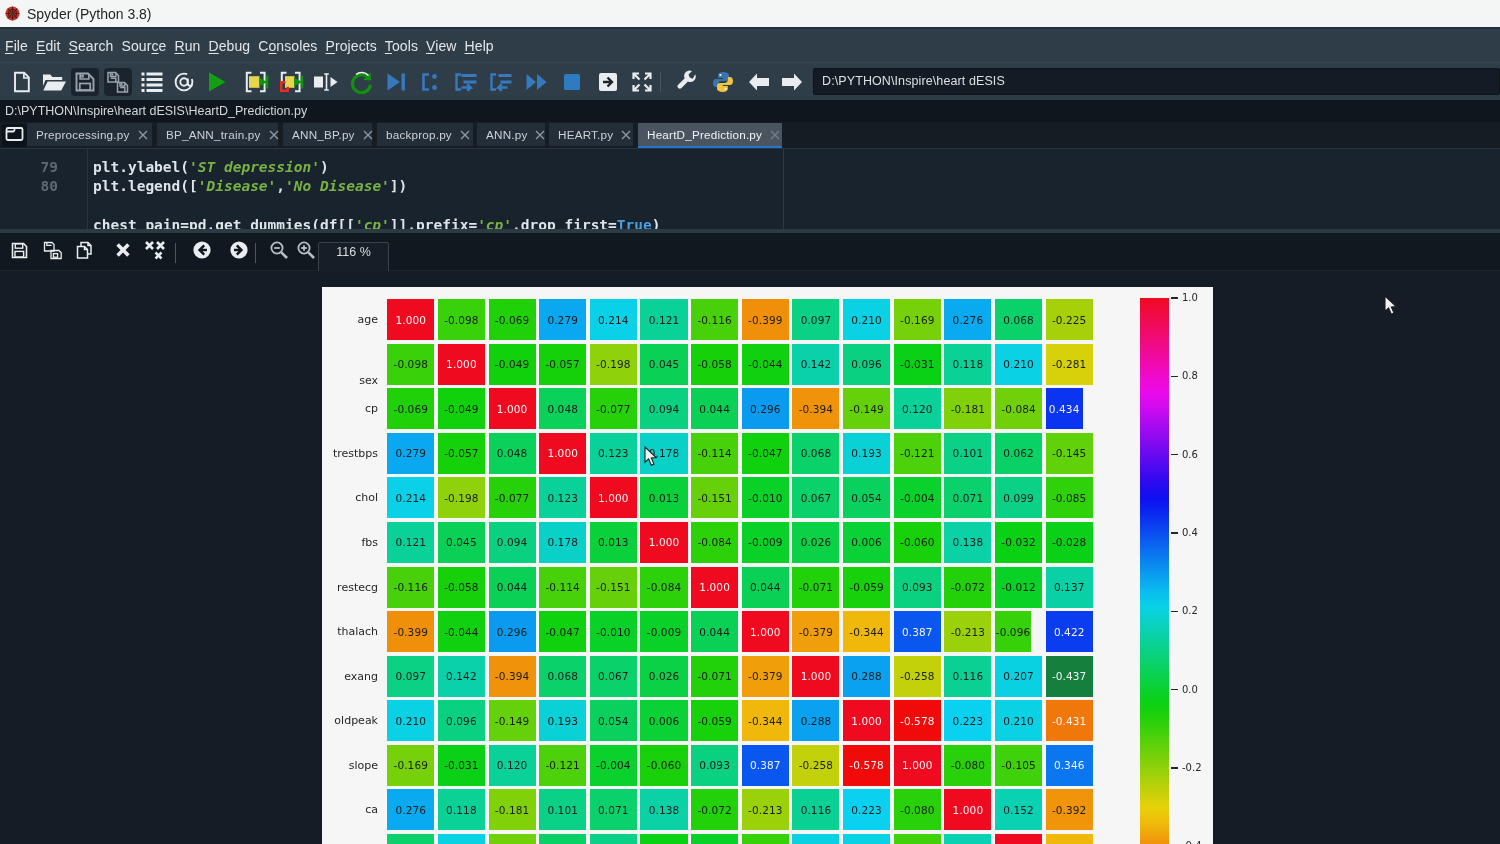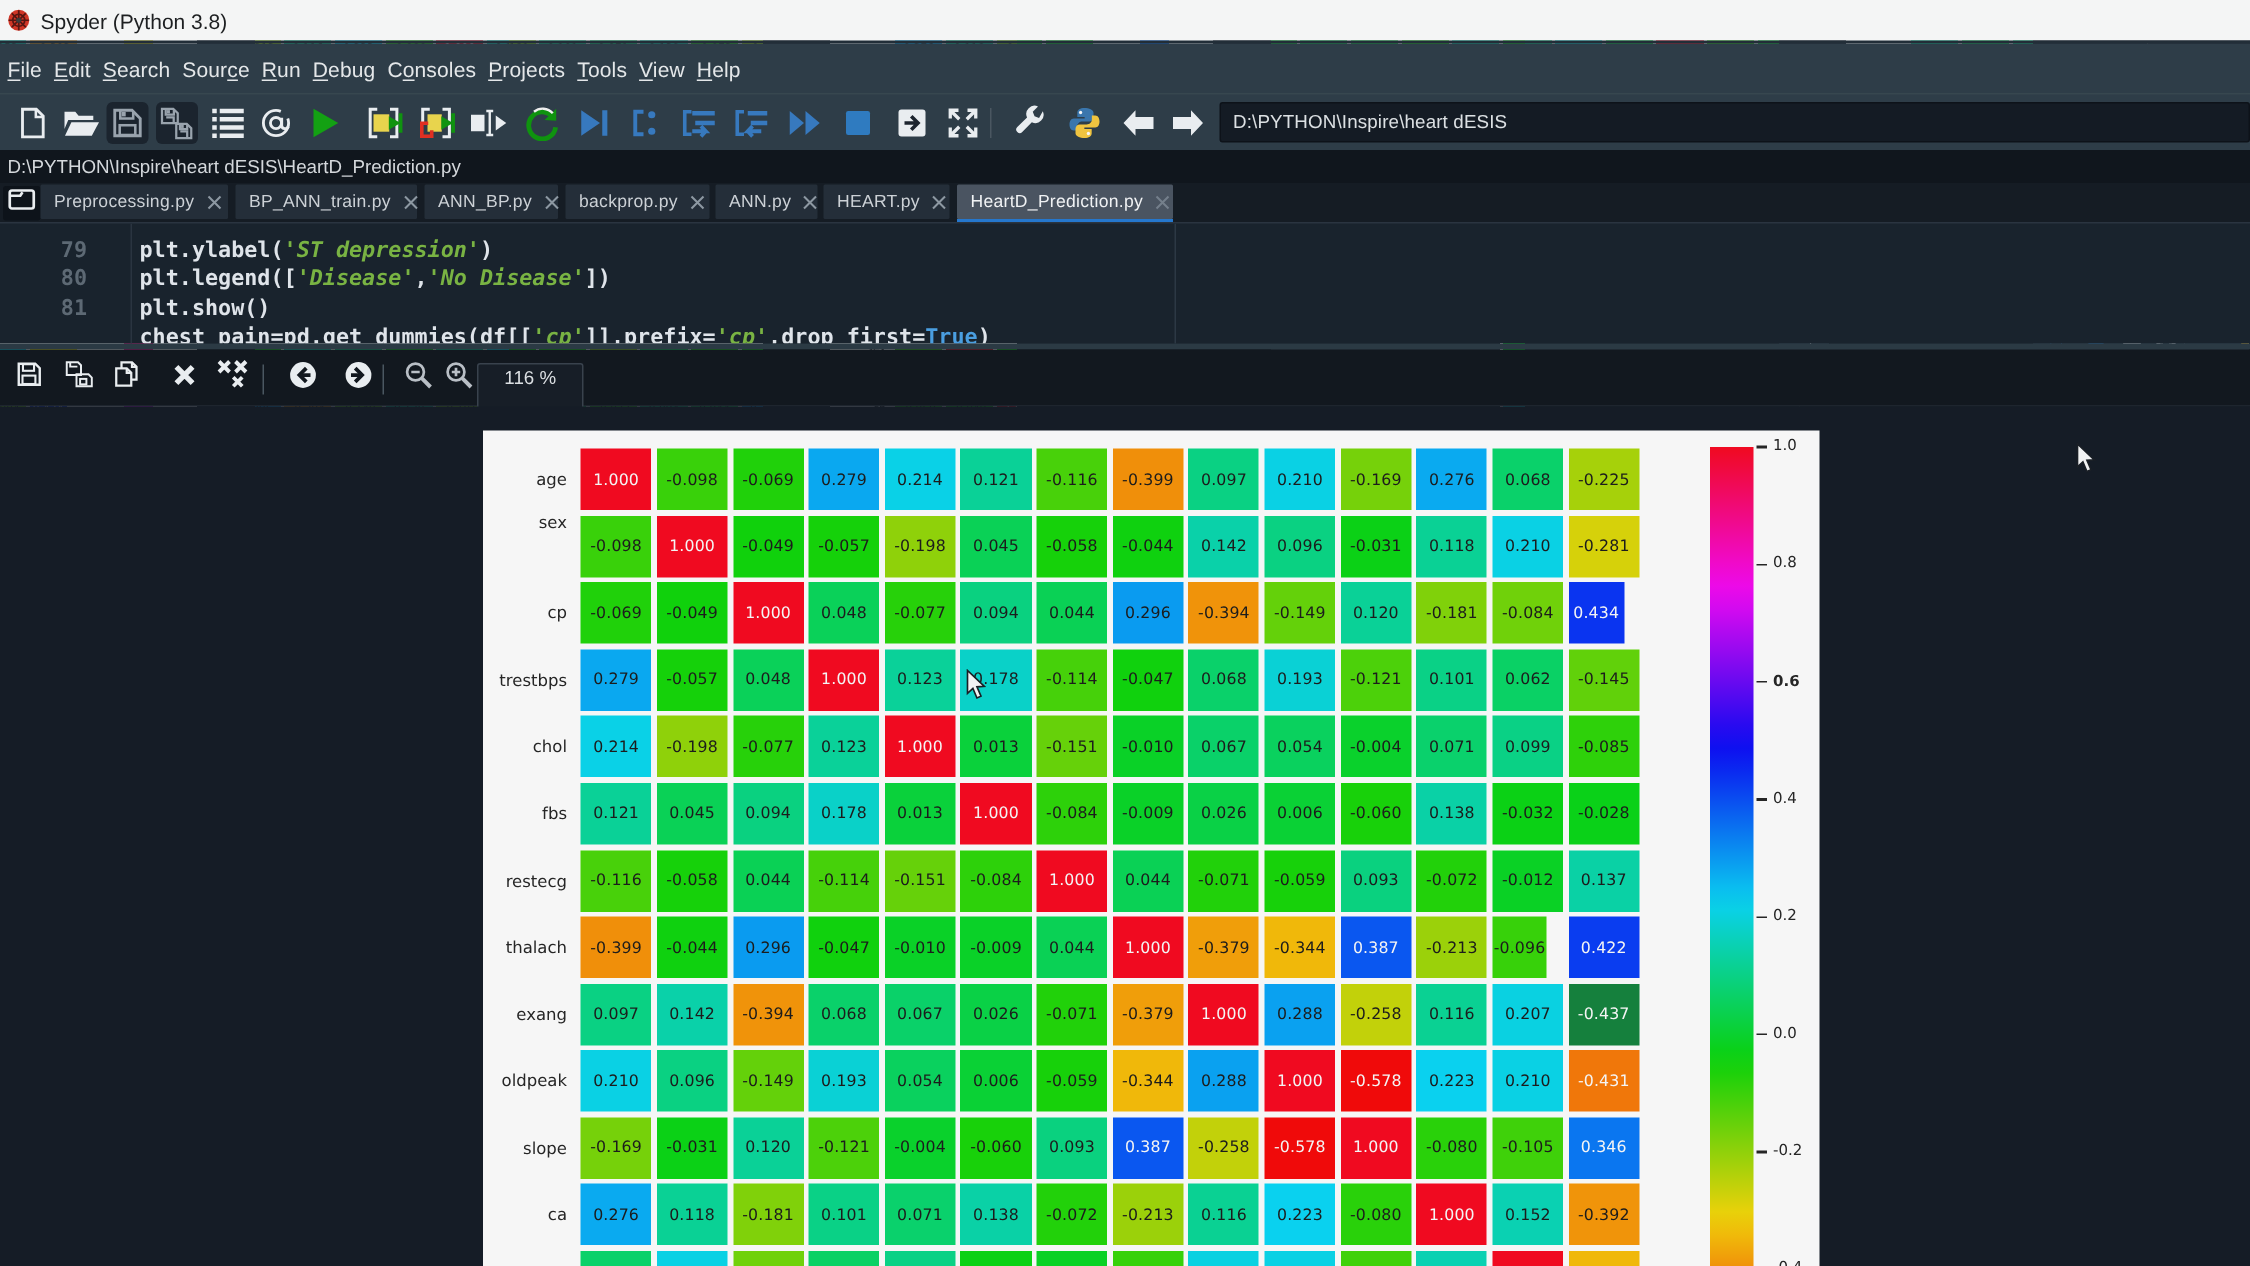--- a/index.html
+++ b/index.html
@@ -385,21 +385,20 @@
         </svg>
       </span>
     </div>
   </div>
 
 <div id="editor" class="abs">
   <div id="gutter-sep"></div>
   <div id="col-guide"></div>
 <div class="code-line" style="top: 9px;"><span class="lineno">79</span><span class="code-text"><span class="">plt.ylabel(</span><span class="tok-str">'ST depression'</span><span class="">)</span></span></div>
     <div class="code-line" style="top: 28.4px;"><span class="lineno">80</span><span class="code-text"><span class="">plt.legend([</span><span class="tok-str">'Disease'</span><span class="">,</span><span class="tok-str">'No Disease'</span><span class="">])</span></span></div>
-    <div class="code-line" style="top: 47.8px;"><span class="lineno">81</span><span class="code-text"><span class="">plt.show()</span></span></div>
     <div class="code-line" style="top: 67.2px;"><span class="lineno"></span><span class="code-text"><span class="">chest_pain=pd.get_dummies(df[[</span><span class="tok-str">'cp'</span><span class="">]],prefix=</span><span class="tok-str">'cp'</span><span class="">,drop_first=</span><span class="tok-kw">True</span><span class="">)</span></span></div>
   </div>
 
 <div id="splitter" class="abs"></div>
 
 <div id="plots-toolbar" class="abs">
   <div id="zoom-box">116 %</div>
 <div class="pbtn" style="left: 7px;">
       <span><svg width="19" height="19" viewBox="0 0 19 19">
           <path d="M2.5 2.5h11l3 3v11h-14z" fill="none" stroke="#e9edf0" stroke-width="1.6"></path>
@@ -483,21 +482,21 @@
       <div class="hm-cell" style="left: 267.8px; top: 12.2px; width: 47.1px; height: 41px; background: rgb(10, 209, 231); color: rgb(28, 28, 28);">0.214</div>
       <div class="hm-cell" style="left: 318.45px; top: 12.2px; width: 47.1px; height: 41px; background: rgb(10, 209, 151); color: rgb(28, 28, 28);">0.121</div>
       <div class="hm-cell" style="left: 369.1px; top: 12.2px; width: 47.1px; height: 41px; background: rgb(72, 209, 10); color: rgb(28, 28, 28);">-0.116</div>
       <div class="hm-cell" style="left: 419.75px; top: 12.2px; width: 47.1px; height: 41px; background: rgb(240, 143, 10); color: rgb(28, 28, 28);">-0.399</div>
       <div class="hm-cell" style="left: 470.4px; top: 12.2px; width: 47.1px; height: 41px; background: rgb(10, 209, 131); color: rgb(28, 28, 28);">0.097</div>
       <div class="hm-cell" style="left: 521.05px; top: 12.2px; width: 47.1px; height: 41px; background: rgb(10, 209, 228); color: rgb(28, 28, 28);">0.210</div>
       <div class="hm-cell" style="left: 571.7px; top: 12.2px; width: 47.1px; height: 41px; background: rgb(118, 209, 10); color: rgb(28, 28, 28);">-0.169</div>
       <div class="hm-cell" style="left: 622.35px; top: 12.2px; width: 47.1px; height: 41px; background: rgb(10, 170, 240); color: rgb(28, 28, 28);">0.276</div>
       <div class="hm-cell" style="left: 673px; top: 12.2px; width: 47.1px; height: 41px; background: rgb(10, 209, 106); color: rgb(28, 28, 28);">0.068</div>
       <div class="hm-cell" style="left: 723.65px; top: 12.2px; width: 47.1px; height: 41px; background: rgb(166, 209, 10); color: rgb(28, 28, 28);">-0.225</div>
-      <div class="hm-rowlabel" style="right: 835px; top: 41px; height: 41px; line-height: 41px;">sex</div>
+      <div class="hm-rowlabel" style="right: 835px; top: 73px; height: 41px; line-height: 41px;">sex</div>
       <div class="hm-cell" style="left: 65.2px; top: 56.75px; width: 47.1px; height: 41px; background: rgb(57, 209, 10); color: rgb(28, 28, 28);">-0.098</div>
       <div class="hm-cell" style="left: 115.85px; top: 56.75px; width: 47.1px; height: 41px; background: rgb(240, 10, 32); color: rgb(244, 244, 244);">1.000</div>
       <div class="hm-cell" style="left: 166.5px; top: 56.75px; width: 47.1px; height: 41px; background: rgb(16, 209, 12); color: rgb(28, 28, 28);">-0.049</div>
       <div class="hm-cell" style="left: 217.15px; top: 56.75px; width: 47.1px; height: 41px; background: rgb(21, 209, 10); color: rgb(28, 28, 28);">-0.057</div>
       <div class="hm-cell" style="left: 267.8px; top: 56.75px; width: 47.1px; height: 41px; background: rgb(143, 209, 10); color: rgb(28, 28, 28);">-0.198</div>
       <div class="hm-cell" style="left: 318.45px; top: 56.75px; width: 47.1px; height: 41px; background: rgb(10, 209, 86); color: rgb(28, 28, 28);">0.045</div>
       <div class="hm-cell" style="left: 369.1px; top: 56.75px; width: 47.1px; height: 41px; background: rgb(22, 209, 10); color: rgb(28, 28, 28);">-0.058</div>
       <div class="hm-cell" style="left: 419.75px; top: 56.75px; width: 47.1px; height: 41px; background: rgb(15, 209, 15); color: rgb(28, 28, 28);">-0.044</div>
       <div class="hm-cell" style="left: 470.4px; top: 56.75px; width: 47.1px; height: 41px; background: rgb(10, 209, 169); color: rgb(28, 28, 28);">0.142</div>
       <div class="hm-cell" style="left: 521.05px; top: 56.75px; width: 47.1px; height: 41px; background: rgb(10, 209, 130); color: rgb(28, 28, 28);">0.096</div>
@@ -669,21 +668,21 @@
       <div class="hm-cell" style="left: 571.7px; top: 546.8px; width: 47.1px; height: 41px; background: rgb(63, 209, 10); color: rgb(28, 28, 28);">-0.105</div>
       <div class="hm-cell" style="left: 622.35px; top: 546.8px; width: 47.1px; height: 41px; background: rgb(10, 209, 178); color: rgb(28, 28, 28);">0.152</div>
       <div class="hm-cell" style="left: 673px; top: 546.8px; width: 47.1px; height: 41px; background: rgb(240, 10, 32); color: rgb(244, 244, 244);">1.000</div>
       <div class="hm-cell" style="left: 723.65px; top: 546.8px; width: 47.1px; height: 41px; background: rgb(240, 184, 10); color: rgb(28, 28, 28);">-0.344</div>
       <div id="colorbar" style="left: 817.5px; top: 11px; width: 29.5px; height: 617.787px; background: linear-gradient(rgb(240, 10, 32) 0%, rgb(240, 10, 65) 2.5%, rgb(240, 10, 99) 5%, rgb(240, 10, 133) 7.5%, rgb(240, 10, 167) 10%, rgb(240, 10, 201) 12.5%, rgb(236, 10, 232) 15%, rgb(210, 10, 240) 17.5%, rgb(176, 10, 240) 20%, rgb(143, 10, 240) 22.5%, rgb(109, 10, 240) 25%, rgb(75, 10, 240) 27.5%, rgb(41, 10, 240) 30%, rgb(14, 16, 240) 32.5%, rgb(10, 42, 240) 35%, rgb(10, 71, 240) 37.5%, rgb(10, 101, 240) 40%, rgb(10, 130, 240) 42.5%, rgb(10, 159, 240) 45%, rgb(10, 189, 240) 47.5%, rgb(10, 209, 229) 50%, rgb(10, 209, 195) 52.5%, rgb(10, 209, 161) 55%, rgb(10, 209, 127) 57.5%, rgb(10, 209, 93) 60%, rgb(10, 209, 59) 62.5%, rgb(10, 209, 25) 65%, rgb(28, 209, 10) 67.5%, rgb(62, 209, 10) 70%, rgb(96, 209, 10) 72.5%, rgb(130, 209, 10) 75%, rgb(164, 209, 10) 77.5%, rgb(198, 209, 10) 80%, rgb(232, 209, 10) 82.5%, rgb(240, 186, 10) 85%, rgb(240, 157, 10) 87.5%, rgb(240, 127, 10) 90%, rgb(240, 98, 10) 92.5%, rgb(240, 69, 10) 95%, rgb(240, 39, 10) 97.5%, rgb(240, 10, 10) 100%);"></div>
       <div class="cb-tick" style="left: 849px; top: 10.3px;"></div>
       <div class="cb-ticklabel" style="left: 860px; top: 5px;">1.0</div>
       <div class="cb-tick" style="left: 849px; top: 88.6px;"></div>
       <div class="cb-ticklabel" style="left: 860px; top: 83.3px;">0.8</div>
       <div class="cb-tick" style="left: 849px; top: 166.9px;"></div>
-      <div class="cb-ticklabel" style="left: 860px; top: 161.6px; font-weight: bold;">0.6</div>
+      <div class="cb-ticklabel" style="left: 860px; top: 161.6px;">0.6</div>
       <div class="cb-tick" style="left: 849px; top: 245.2px;"></div>
       <div class="cb-ticklabel" style="left: 860px; top: 239.9px;">0.4</div>
       <div class="cb-tick" style="left: 849px; top: 323.5px;"></div>
       <div class="cb-ticklabel" style="left: 860px; top: 318.2px;">0.2</div>
       <div class="cb-tick" style="left: 849px; top: 401.8px;"></div>
       <div class="cb-ticklabel" style="left: 860px; top: 396.5px;">0.0</div>
       <div class="cb-tick" style="left: 849px; top: 480.1px;"></div>
       <div class="cb-ticklabel" style="left: 860px; top: 474.8px;">-0.2</div>
       <div class="cb-ticklabel" style="left: 860px; top: 553.1px;">-0.4</div>
     </div>

